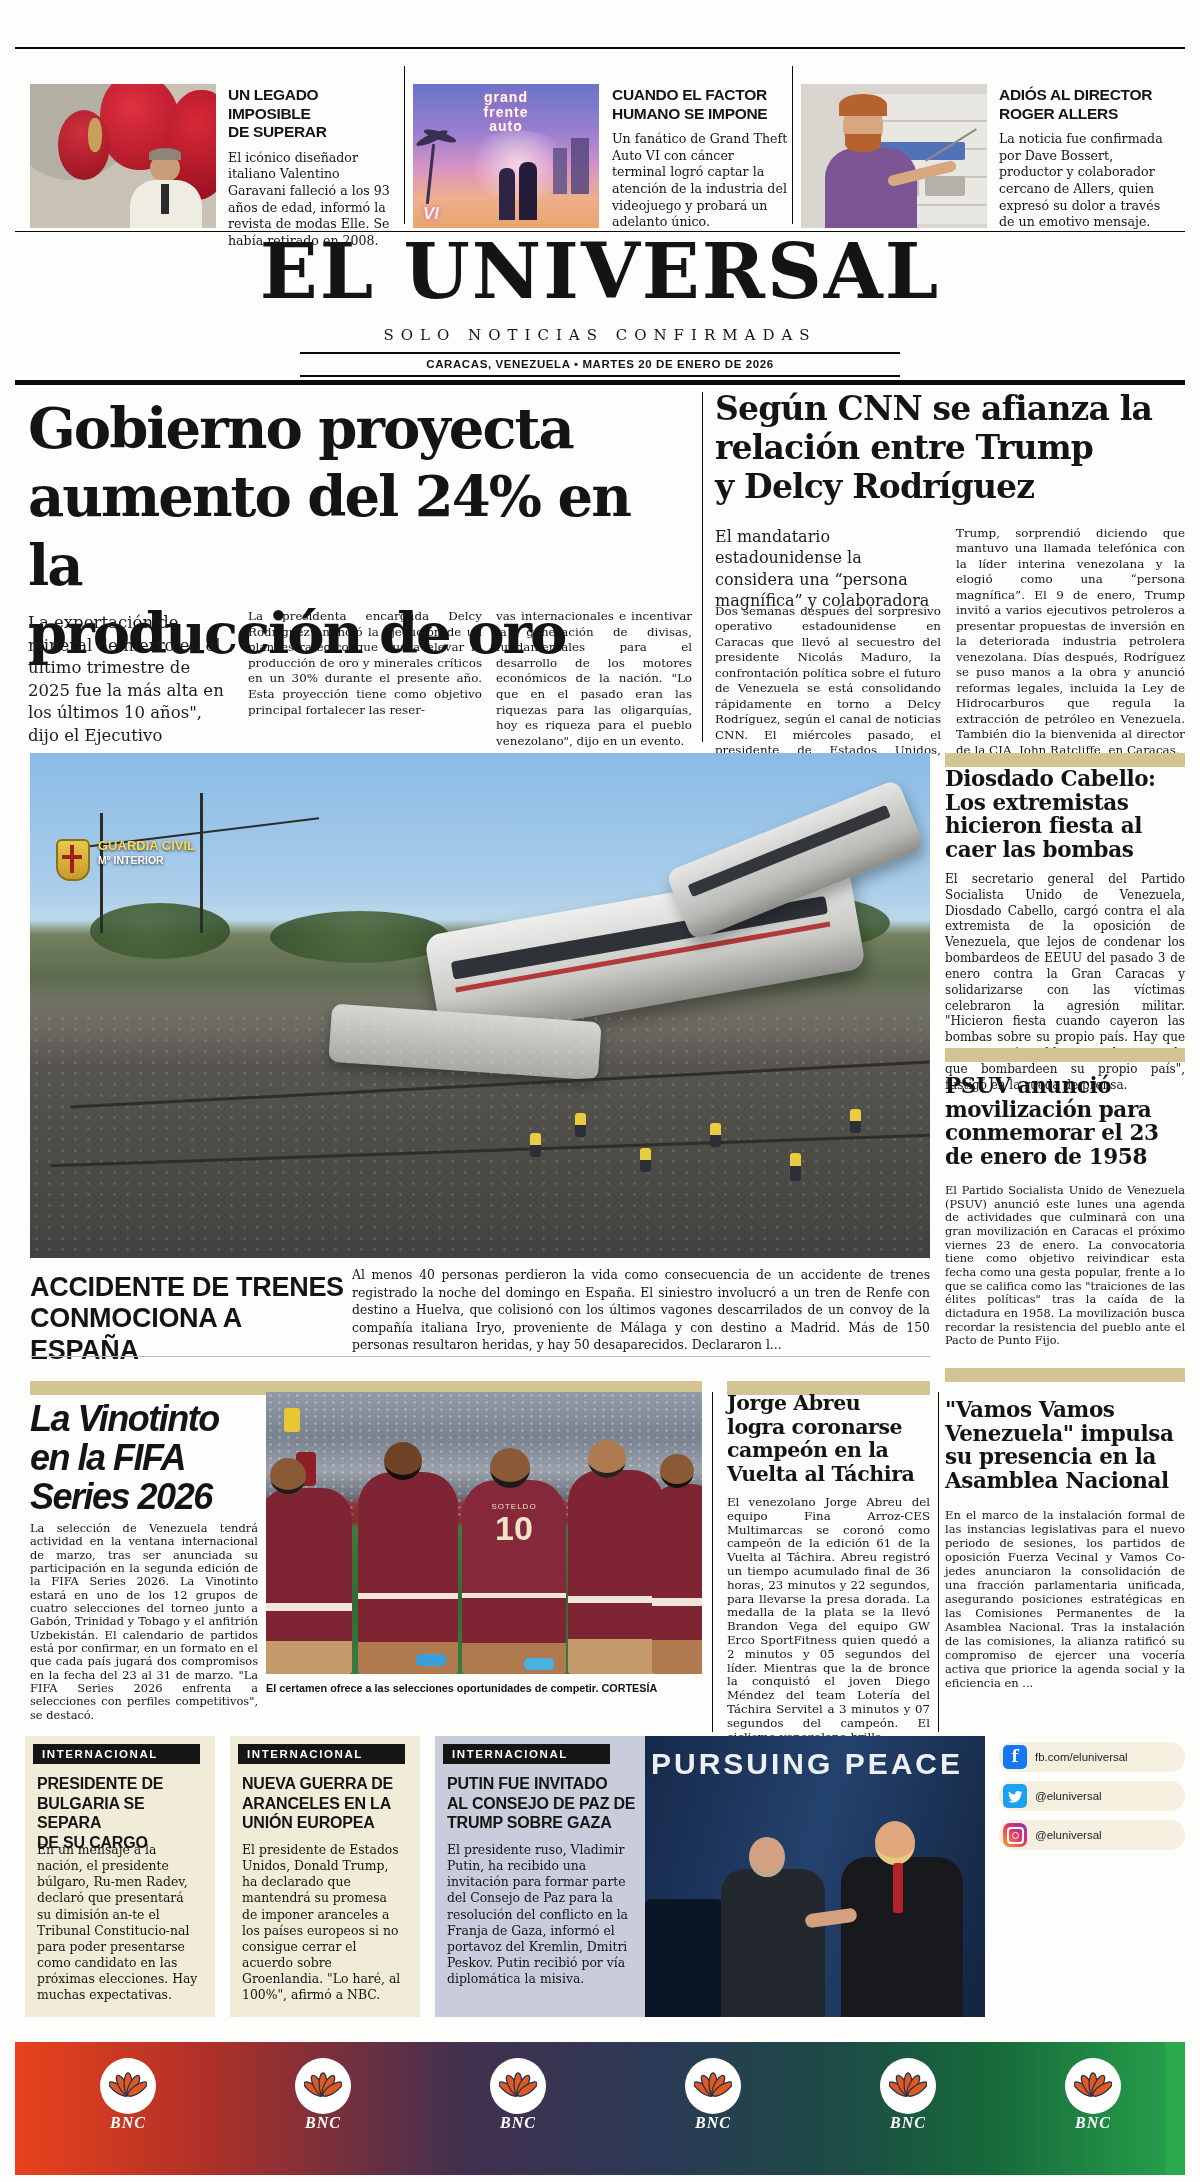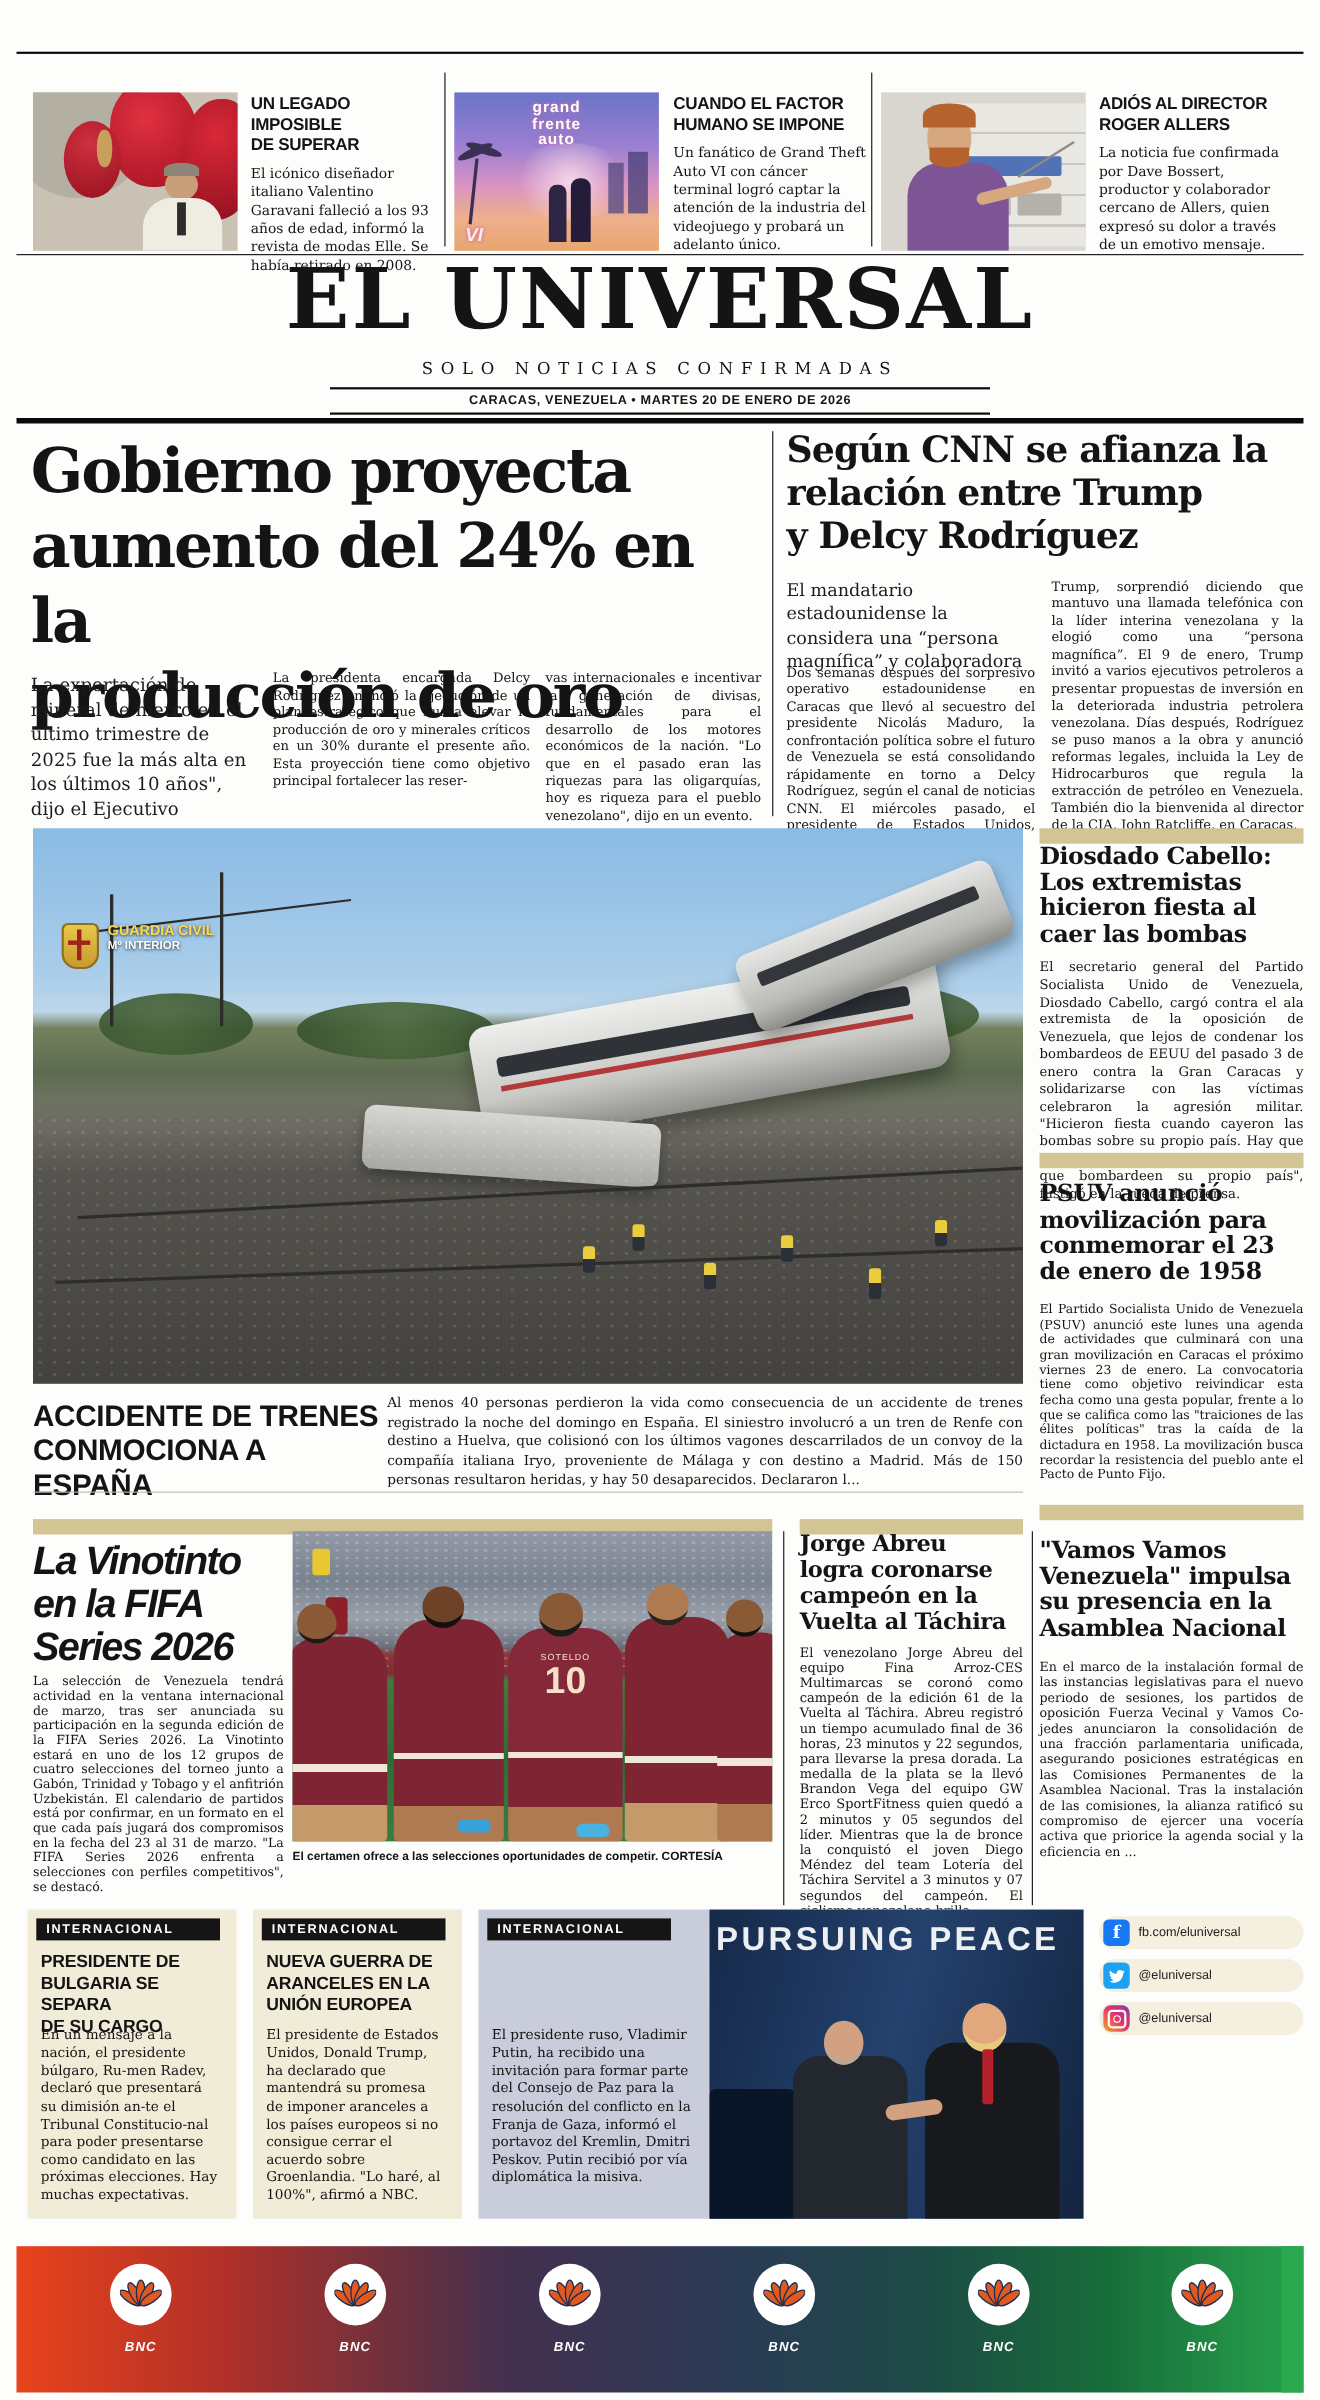--- a/index.html
+++ b/index.html
@@ -24,22 +24,22 @@
   .railbody{font-size:11.6px;line-height:1.28;}
   .intl-head{font-size:16px;line-height:1.22;letter-spacing:-.2px;}
   .intl-body{font-size:12.4px;line-height:1.3;}
   .pillrow{position:absolute;display:flex;align-items:center;gap:8px;background:#f4efdf;
            border-radius:15px;height:30px;width:186px;padding-left:4px;box-sizing:border-box;}
   .pillrow .lbl{font-family:"Liberation Sans",sans-serif;font-size:11.5px;color:#222;}
   .icon24{width:24px;height:24px;border-radius:5px;flex:0 0 auto;display:flex;align-items:center;justify-content:center;}
   .bnc{position:absolute;width:110px;text-align:center;}
   .bnc .circ{width:56px;height:56px;border-radius:50%;background:#fff;margin:0 auto;
              display:flex;align-items:center;justify-content:center;}
-  .bnc .word{color:#fff;font-family:Liberation Sans, sans-serif;font-weight:bold;font-style:italic;
-             font-size:12px;letter-spacing:1px;margin-top:12px;}
+  .bnc .word{color:#fff;font-family:Liberation Serif, serif;font-weight:bold;font-style:italic;
+             font-size:16px;letter-spacing:1px;margin-top:0;}
   .worker{position:absolute;width:11px;height:24px;border-radius:3px;
           background:linear-gradient(180deg,#e9cd3e 0 48%,#2b2f38 48% 100%);}
   .worker:before{content:"";}
 </style>
 </head>
 <body>
 
 <div class="page">
 
   <div class="abs rule" style="left:15px;top:47px;width:1170px;height:2px"></div>
@@ -263,20 +263,23 @@
     <div class="abs" style="left:230px;top:1736px;width:190px;height:281px;background:#f1ecd8">
       <div class="kblack" style="position:absolute;left:8px;top:8px;width:158px;height:20px">INTERNACIONAL</div>
       <div class="hl cond intl-head" style="position:absolute;left:12px;top:38px;width:166px">NUEVA GUERRA DE
 ARANCELES EN LA
 UNIÓN EUROPEA</div>
       <div class="serif intl-body" style="position:absolute;left:12px;top:106px;width:162px">El presidente de Estados Unidos, Donald Trump, ha declarado que mantendrá su promesa de imponer aranceles a los países europeos si no consigue cerrar el acuerdo sobre Groenlandia. "Lo haré, al 100%", afirmó a NBC.</div>
     </div>
 
     <div class="abs" style="left:435px;top:1736px;width:550px;height:281px;background:#c9ccdb">
       <div class="kblack" style="position:absolute;left:8px;top:8px;width:158px;height:20px">INTERNACIONAL</div>
+      <div class="hl cond intl-head" style="position:absolute;left:12px;top:38px;width:190px">PUTIN FUE INVITADO
+AL CONSEJO DE PAZ DE
+TRUMP SOBRE GAZA</div>
       <div class="serif intl-body" style="position:absolute;left:12px;top:106px;width:182px">El presidente ruso, Vladimir Putin, ha recibido una invitación para formar parte del Consejo de Paz para la resolución del conflicto en la Franja de Gaza, informó el portavoz del Kremlin, Dmitri Peskov. Putin recibió por vía diplomática la misiva.</div>
       <div class="photo" style="left:210px;top:0;width:340px;height:281px;background:linear-gradient(105deg,#16294a,#24426e 48%,#132440)">
         <div class="abs sans" style="left:6px;top:10px;width:330px;color:rgba(255,255,255,.92);font-weight:bold;font-size:30px;letter-spacing:3px;line-height:1.2">PURSUING PEACE</div>
         <div class="abs" style="left:0;bottom:0;width:78px;height:118px;border-radius:6px 6px 0 0;background:#0b1528"></div>
         <div class="abs" style="left:76px;bottom:0;width:104px;height:148px;border-radius:24px 24px 0 0;background:#23272e"></div>
         <div class="abs" style="left:104px;bottom:140px;width:36px;height:40px;border-radius:50%;background:#d2a184;box-shadow:0 -9px 0 -4px #b9a98f inset"></div>
         <div class="abs" style="left:196px;bottom:0;width:122px;height:160px;border-radius:26px 26px 0 0;background:#17191d"></div>
         <div class="abs" style="left:230px;bottom:152px;width:40px;height:44px;border-radius:50%;background:#e0a87c;box-shadow:0 -11px 0 -4px #e9c97e inset"></div>
         <div class="abs" style="left:248px;bottom:104px;width:10px;height:50px;background:#b3222a;border-radius:3px"></div>
         <div class="abs" style="left:160px;bottom:92px;width:52px;height:14px;border-radius:7px;background:#d3a080;transform:rotate(-8deg)"></div>

